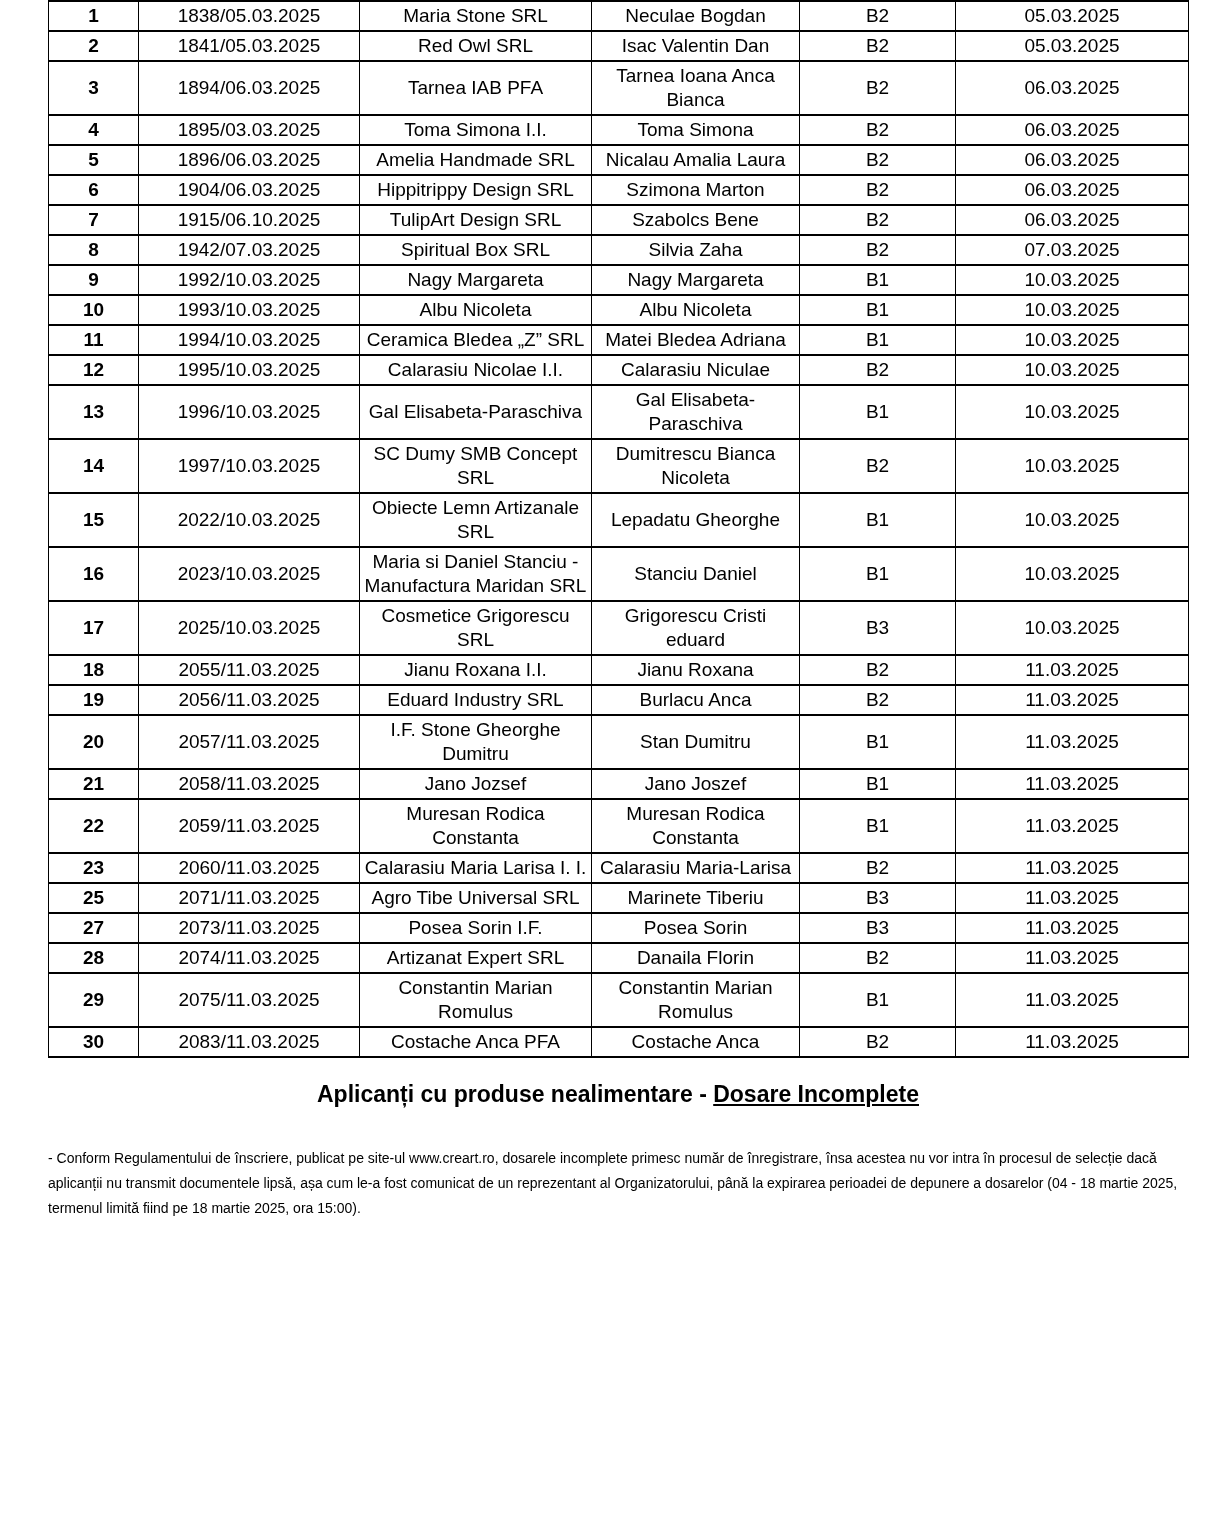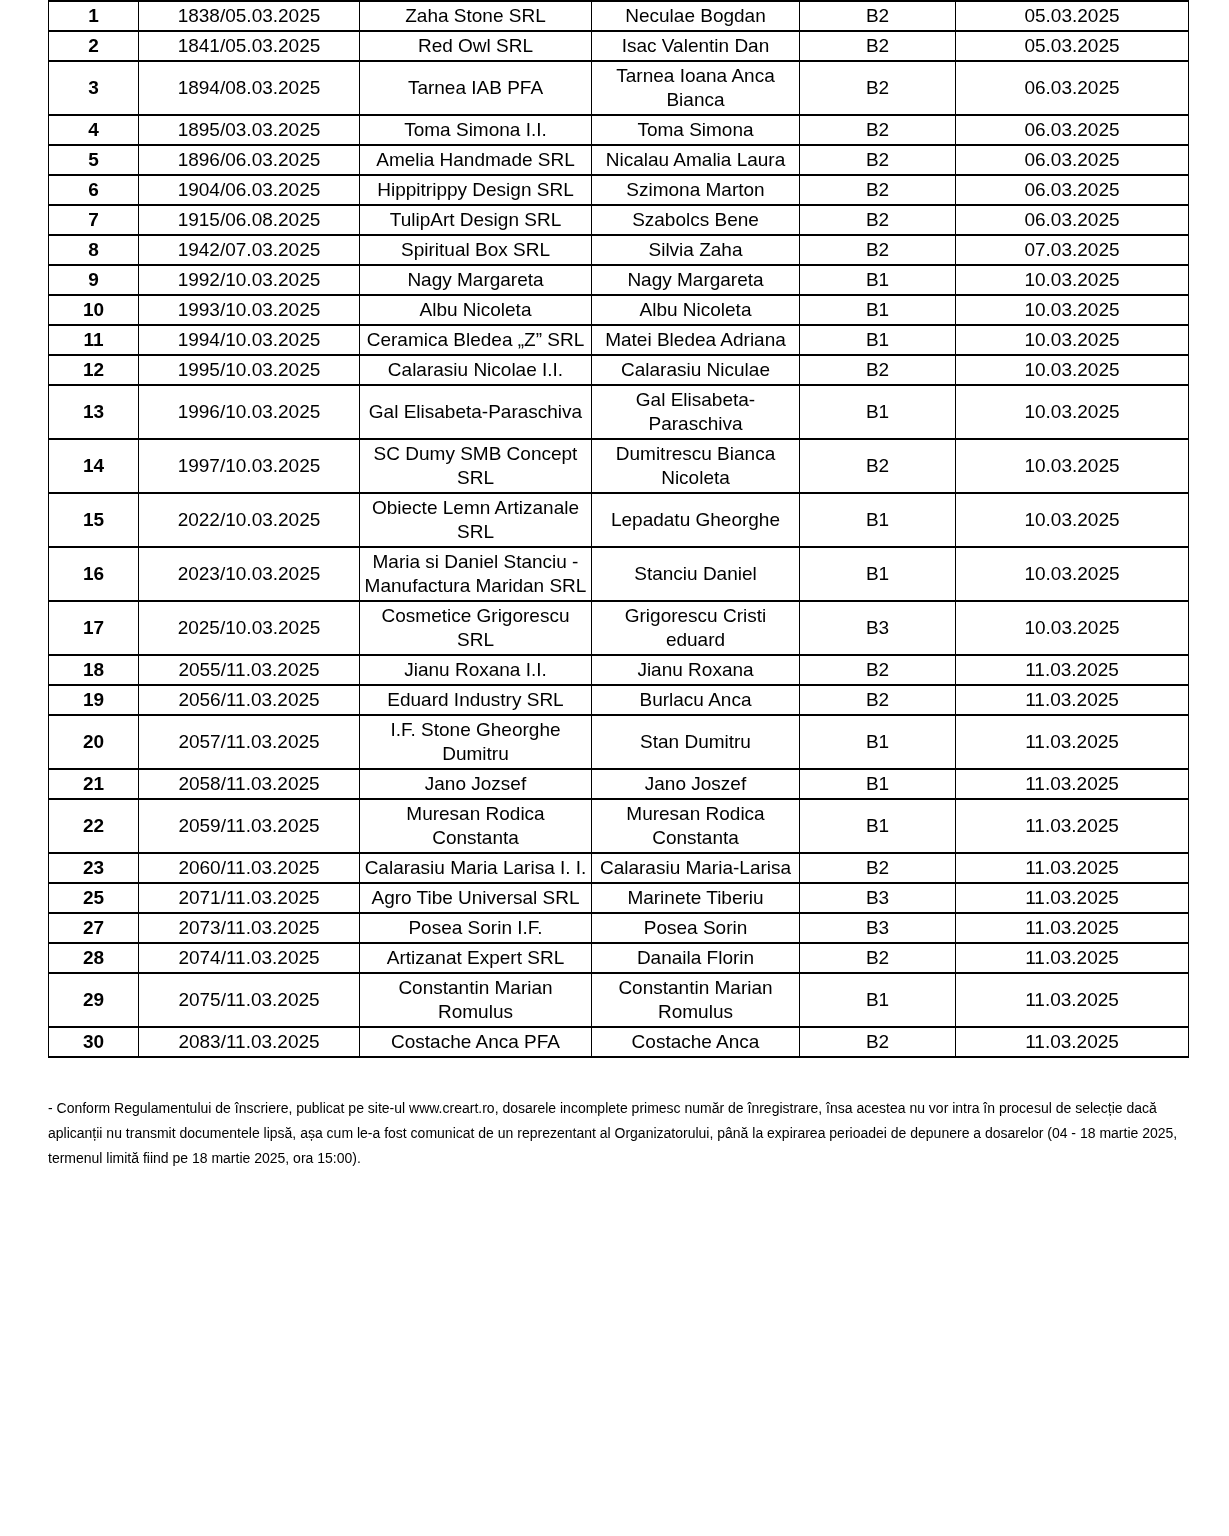--- a/index.html
+++ b/index.html
@@ -68,36 +68,36 @@
       <col style="width:221px">
       <col style="width:232px">
       <col style="width:208px">
       <col style="width:156px">
       <col style="width:233px">
     </colgroup>
     <tbody id="applicants-table-body">
         <tr>
       <td class="col-no">1</td>
       <td class="col-reg">1838/05.03.2025</td>
-      <td class="col-company">Zaha Stone SRL</td>
+      <td class="col-company">Maria Stone SRL</td>
       <td class="col-rep">Neculae Bogdan</td>
       <td class="col-cat">B2</td>
       <td class="col-date">05.03.2025</td>
     </tr>
         <tr>
       <td class="col-no">2</td>
       <td class="col-reg">1841/05.03.2025</td>
       <td class="col-company">Red Owl SRL</td>
       <td class="col-rep">Isac Valentin Dan</td>
       <td class="col-cat">B2</td>
       <td class="col-date">05.03.2025</td>
     </tr>
         <tr>
       <td class="col-no">3</td>
-      <td class="col-reg">1894/08.03.2025</td>
+      <td class="col-reg">1894/06.03.2025</td>
       <td class="col-company">Tarnea IAB PFA</td>
       <td class="col-rep">Tarnea Ioana Anca Bianca</td>
       <td class="col-cat">B2</td>
       <td class="col-date">06.03.2025</td>
     </tr>
         <tr>
       <td class="col-no">4</td>
       <td class="col-reg">1895/03.03.2025</td>
       <td class="col-company">Toma Simona I.I.</td>
       <td class="col-rep">Toma Simona</td>
@@ -115,21 +115,21 @@
         <tr>
       <td class="col-no">6</td>
       <td class="col-reg">1904/06.03.2025</td>
       <td class="col-company">Hippitrippy Design SRL</td>
       <td class="col-rep">Szimona Marton</td>
       <td class="col-cat">B2</td>
       <td class="col-date">06.03.2025</td>
     </tr>
         <tr>
       <td class="col-no">7</td>
-      <td class="col-reg">1915/06.08.2025</td>
+      <td class="col-reg">1915/06.10.2025</td>
       <td class="col-company">TulipArt Design SRL</td>
       <td class="col-rep">Szabolcs Bene</td>
       <td class="col-cat">B2</td>
       <td class="col-date">06.03.2025</td>
     </tr>
         <tr>
       <td class="col-no">8</td>
       <td class="col-reg">1942/07.03.2025</td>
       <td class="col-company">Spiritual Box SRL</td>
       <td class="col-rep">Silvia Zaha</td>
@@ -292,16 +292,17 @@
       <td class="col-no">30</td>
       <td class="col-reg">2083/11.03.2025</td>
       <td class="col-company">Costache Anca PFA</td>
       <td class="col-rep">Costache Anca</td>
       <td class="col-cat">B2</td>
       <td class="col-date">11.03.2025</td>
     </tr>
       </tbody>
   </table>
 
+  <h2 class="section-title"><span>Aplicanți cu produse nealimentare - </span><span class="underlined">Dosare Incomplete</span></h2>
 
   <p class="note">- Conform Regulamentului de înscriere, publicat pe site-ul www.creart.ro, dosarele incomplete primesc număr de înregistrare, însa acestea nu vor intra în procesul de selecție dacă aplicanții nu transmit documentele lipsă, așa cum le-a fost comunicat de un reprezentant al Organizatorului, până la expirarea perioadei de depunere a dosarelor (04 - 18 martie 2025, termenul limită fiind pe 18 martie 2025, ora 15:00).</p>
 
 </div>
 
 </body></html>

